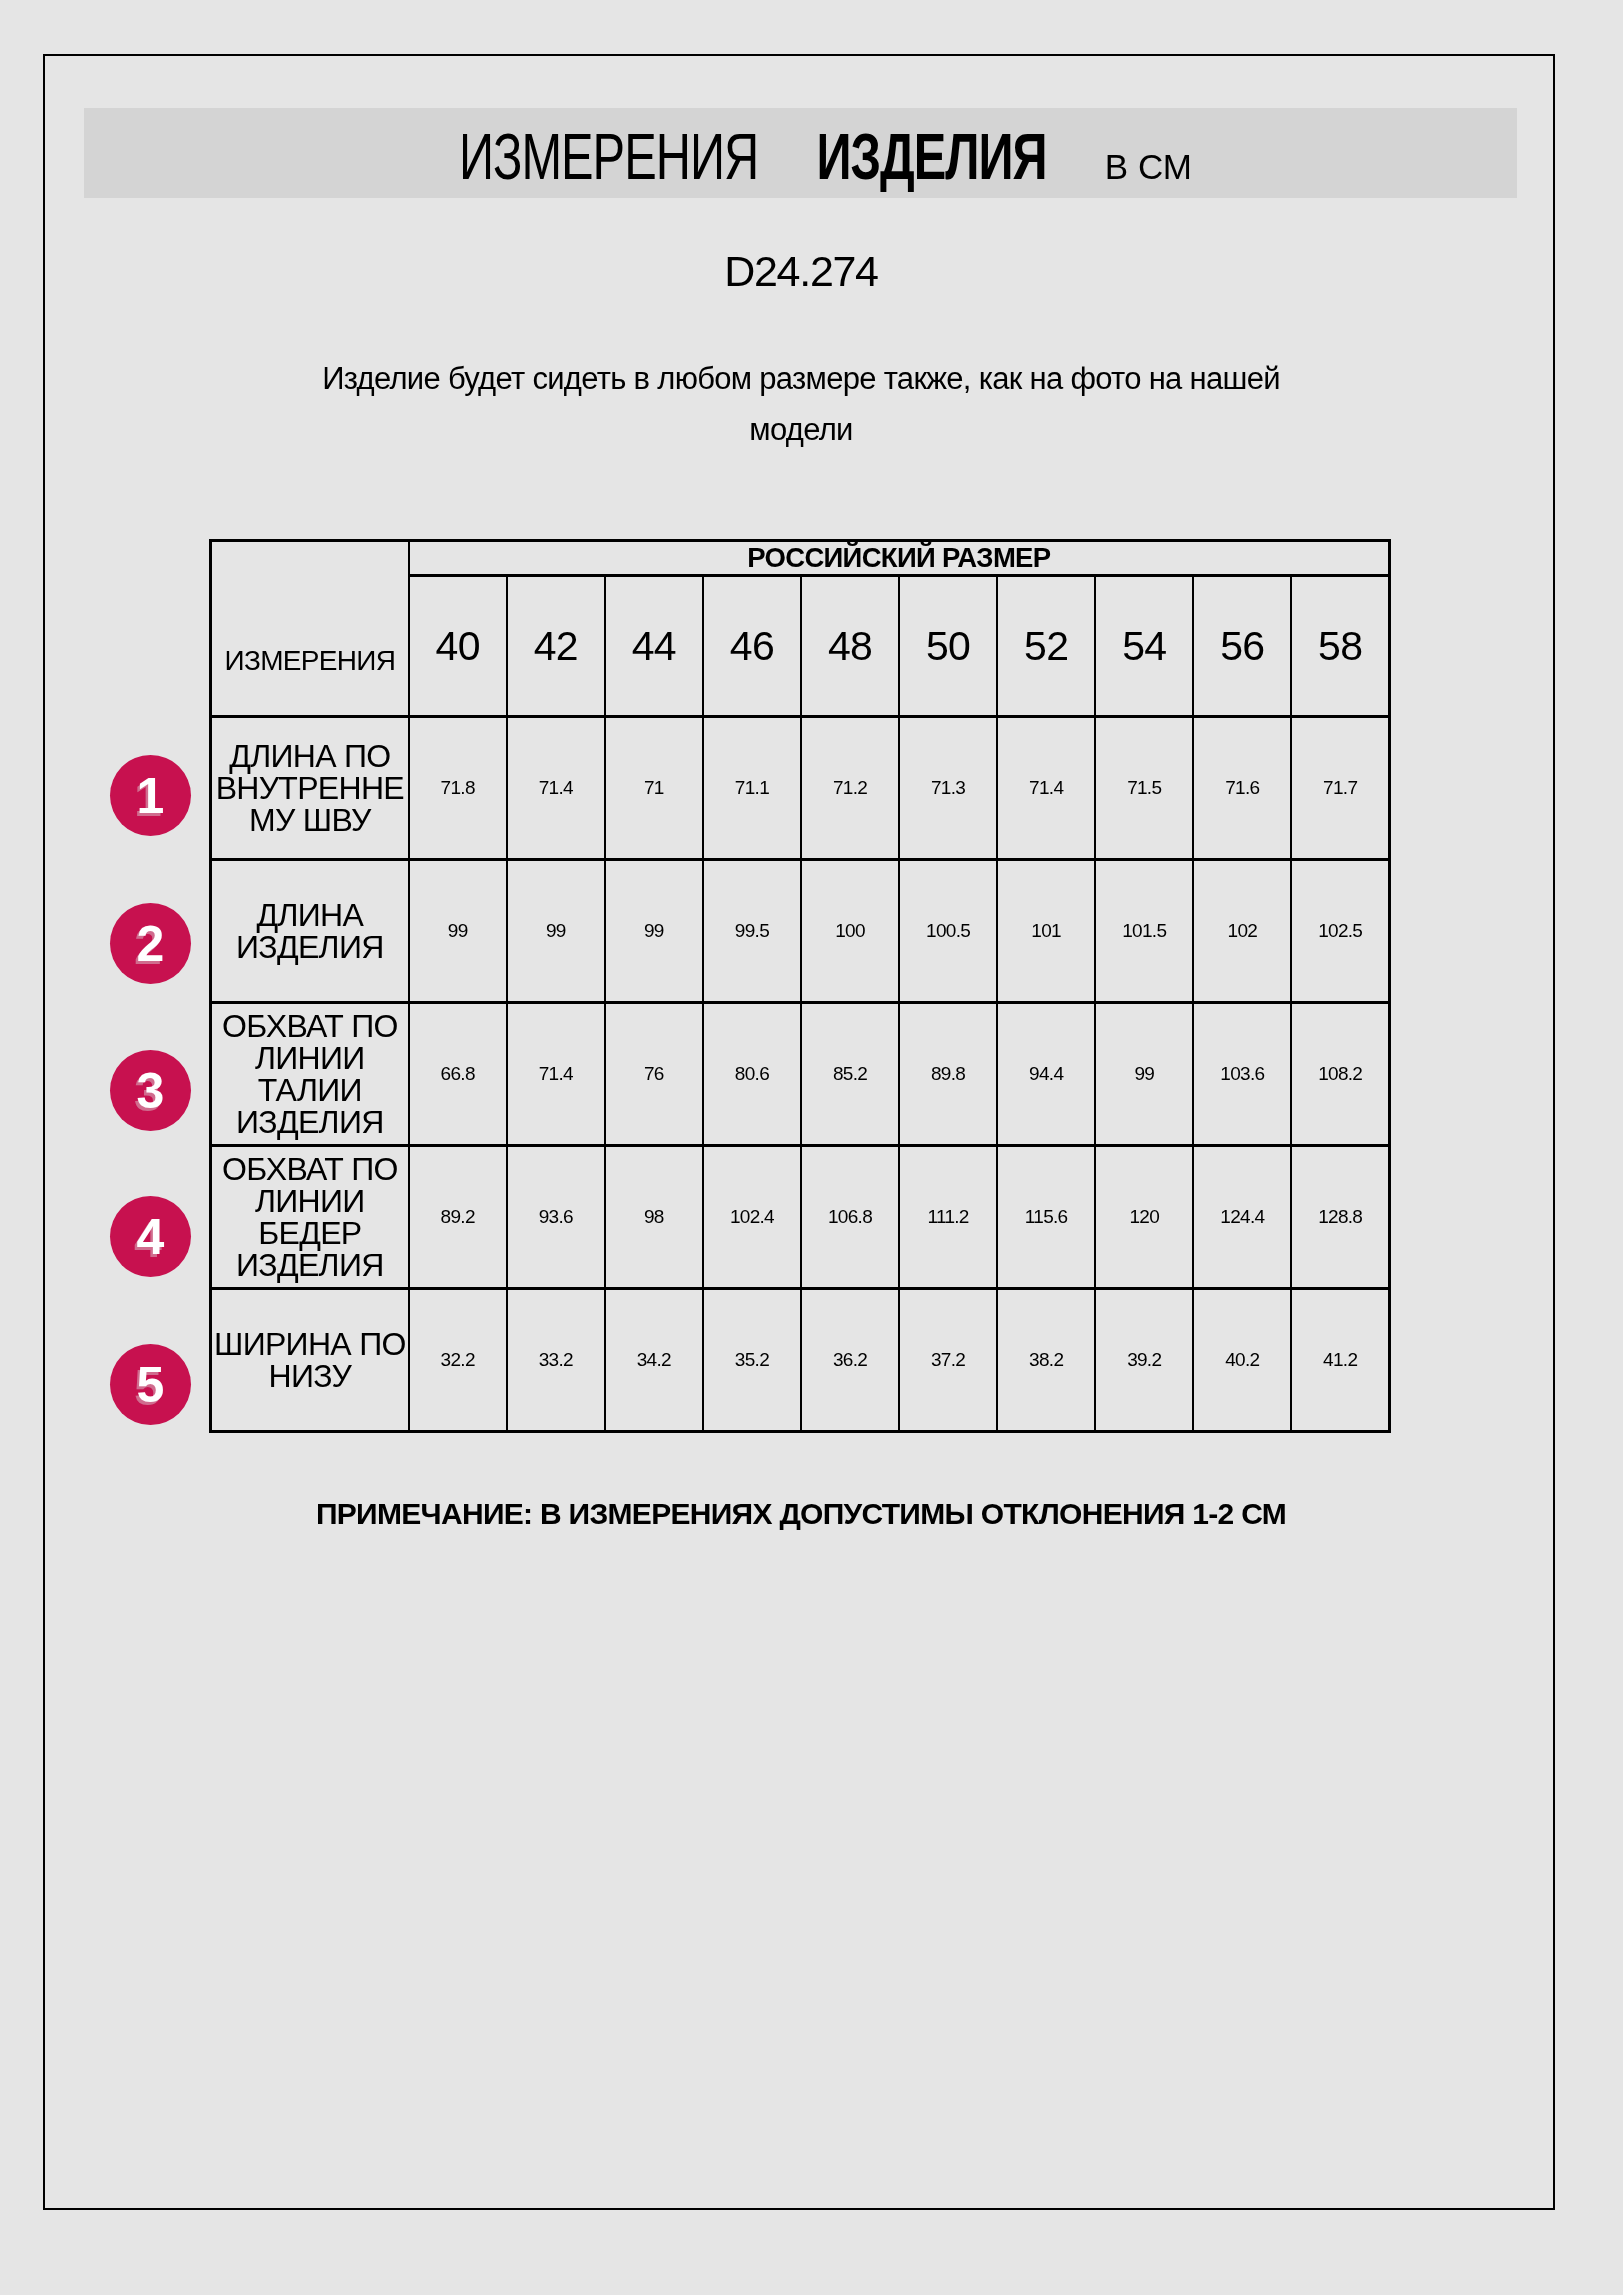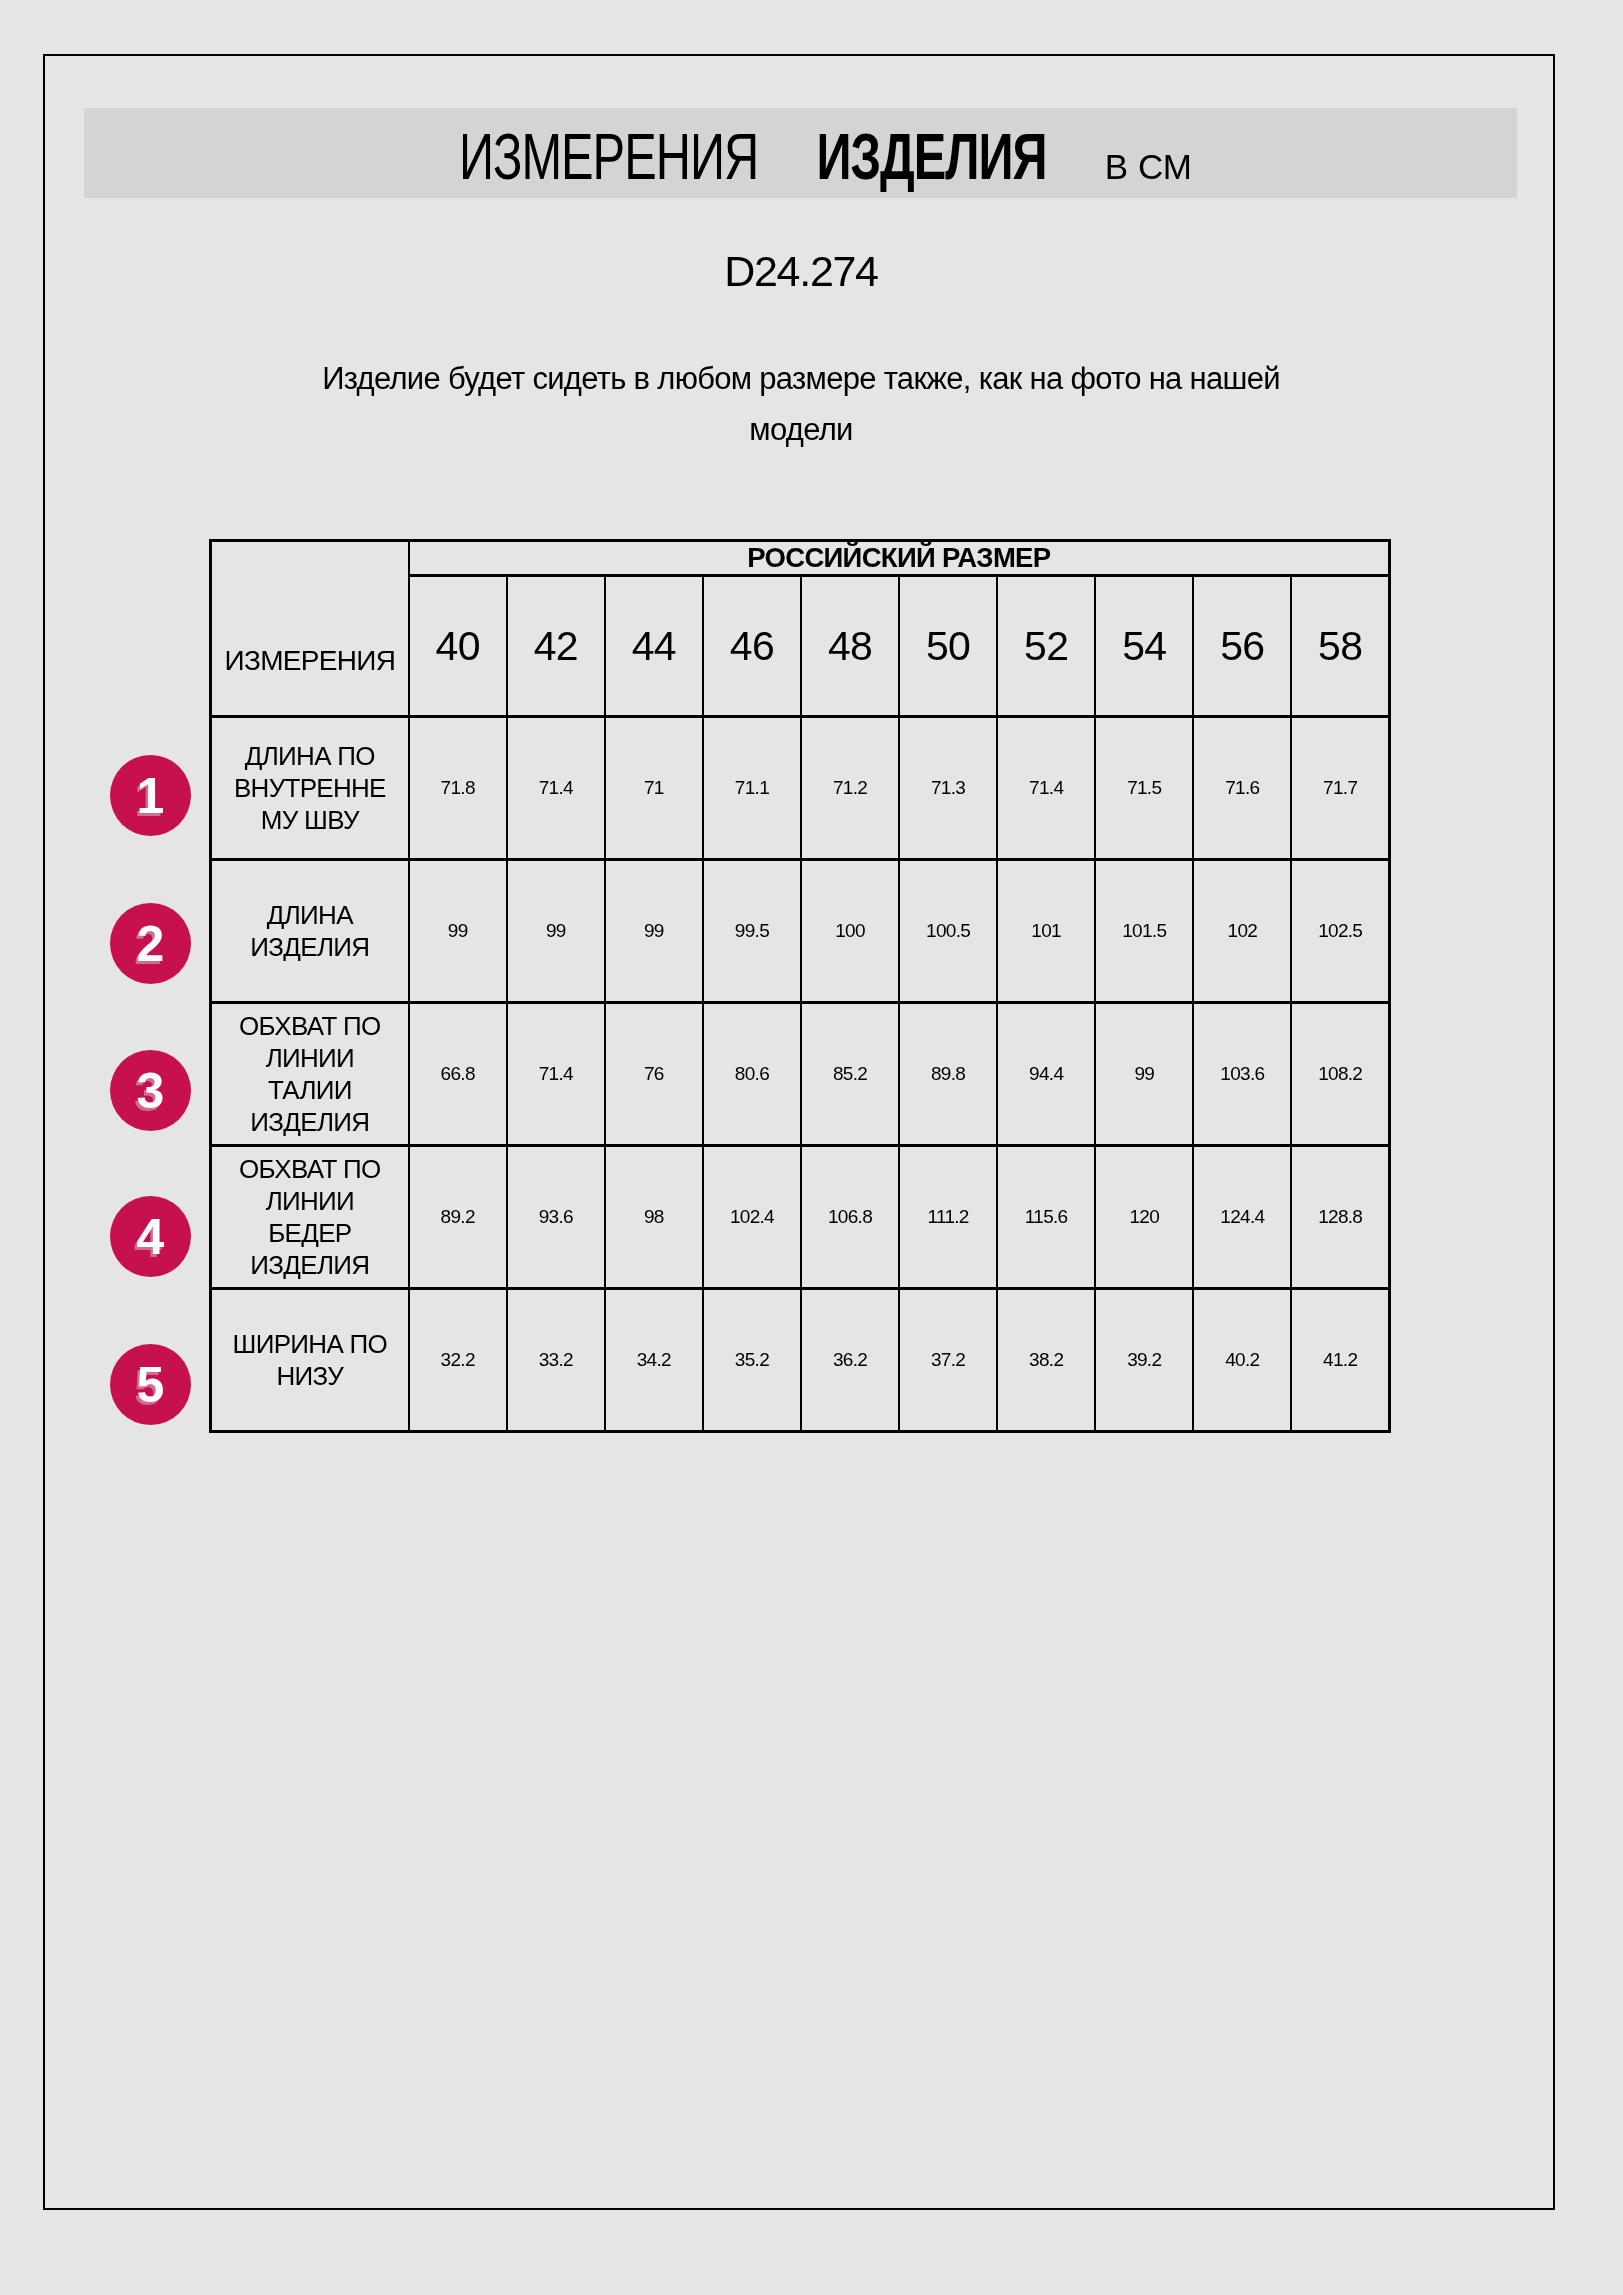--- a/index.html
+++ b/index.html
@@ -119,21 +119,21 @@
     letter-spacing: -0.7px;
     vertical-align: middle;
     padding-top: 65px;
   }
   th.size {
     font-size: 41px;
     font-weight: 400;
     letter-spacing: -0.7px;
   }
   td.rlabel {
-    font-size: 26px;
+    font-size: 32px;
     font-weight: 400;
     line-height: 32px;
     letter-spacing: -0.7px;
     white-space: pre-line;
   }
   td.val {
     font-size: 19px;
     font-weight: 400;
     letter-spacing: -0.7px;
   }
@@ -296,15 +296,16 @@
       </tr>
     </tbody>
   </table>
 
   <div class="marker m1">1</div>
   <div class="marker m2">2</div>
   <div class="marker m3">3</div>
   <div class="marker m4">4</div>
   <div class="marker m5">5</div>
 
+  <div class="note">ПРИМЕЧАНИЕ: В ИЗМЕРЕНИЯХ ДОПУСТИМЫ ОТКЛОНЕНИЯ 1-2 СМ</div>
 
 </div>
 
 
 </body></html>

